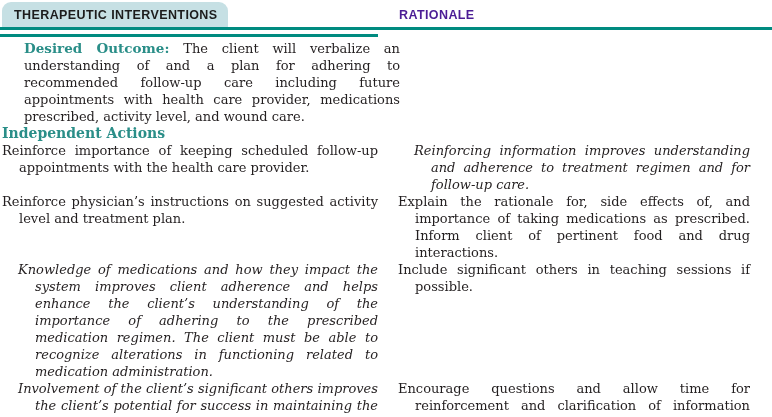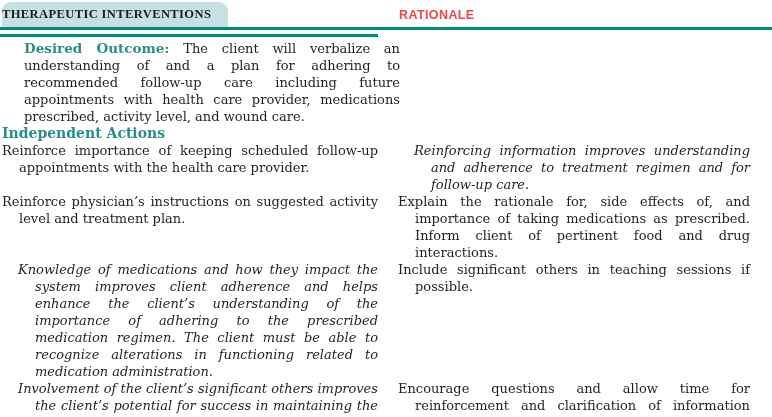--- a/index.html
+++ b/index.html
@@ -15,30 +15,30 @@
     font-family:"DejaVu Serif", serif;
     color:var(--text);
     position:relative;
     overflow:hidden;
   }
   .tab{
     position:absolute;top:2px;left:2px;
     width:226px;height:25px;box-sizing:border-box;
     background:var(--tab-bg);
     border-radius:9px 9px 0 0;
-    font-family:Liberation Serif, serif;
+    font-family:Liberation Sans, sans-serif;
     font-weight:bold;font-size:12.5px;letter-spacing:0.4px;
     color:#1c1c1c;
-    display:flex;align-items:center;
+    display:flex;align-items:center;padding-left:12px;
   }
   .rationale-h{
     position:absolute;top:8px;left:399px;
     font-family:"Liberation Sans", sans-serif;
     font-weight:bold;font-size:12.5px;letter-spacing:0.4px;
-    color:#ef4444;
+    color:#4c1d95;
   }
   .rule-full{
     position:absolute;top:27px;left:0;
     width:772px;height:3px;background:var(--teal);
   }
   .rule-half{
     position:absolute;top:34px;left:0;
     width:378px;height:3px;background:var(--teal);
   }
   .content{

